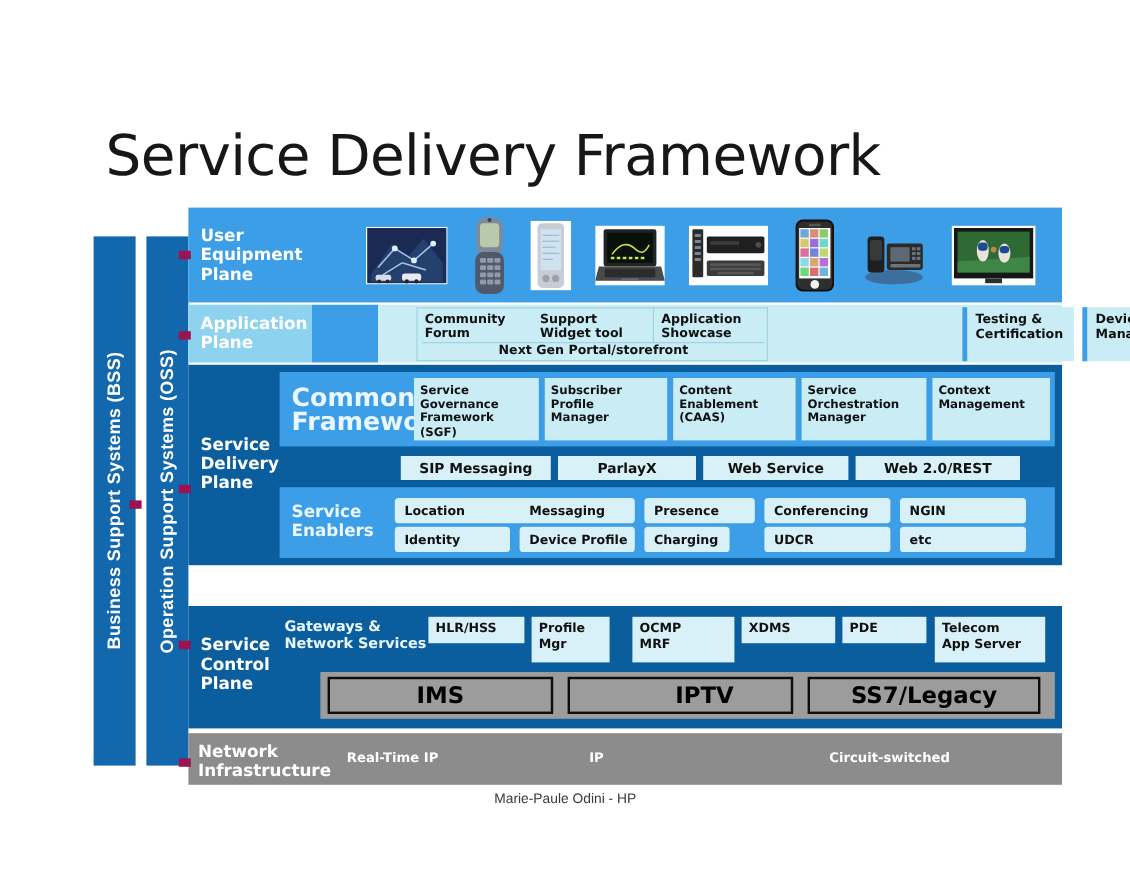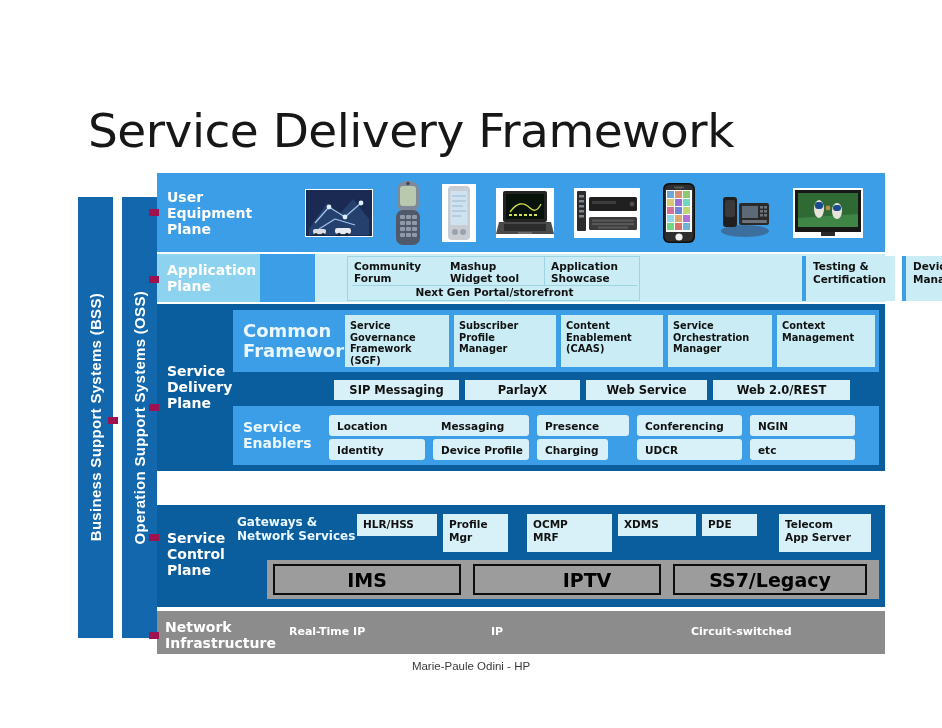--- a/index.html
+++ b/index.html
@@ -159,21 +159,21 @@
     position: absolute; left: 10px; top: 59px;
   }
 
   #cf-band {
     position: absolute; left: 76px; top: 6px;
     width: 646px; height: 62px;
     background: #3d9ee8;
   }
   #cf-title {
     position: absolute; left: 10px; top: 11px;
-    color: #eaf7ff; font-weight: bold; font-size: 18px;
+    color: #eaf7ff; font-weight: bold; font-size: 21px;
     line-height: 20px;
     font-family: "DejaVu Sans", sans-serif;
   }
   .cf-box {
     position: absolute; top: 5px; height: 52px;
     background: #c9ecf5;
     color: #111111; font-weight: bold; font-size: 9.8px;
     line-height: 11.5px;
     padding: 5px 0 0 5px;
     box-sizing: border-box;
@@ -488,21 +488,21 @@
       </div>
     </div>
     <div id="app-blue-block"></div>
 
     <div id="portal-group">
       <div class="portal-cell" style="left:0; width:96px;">
         <div>Community</div>
         <div>Forum</div>
       </div>
       <div class="portal-cell" style="left:96px; width:100px;">
-        <div>Mashup</div>
+        <div>Support</div>
         <div>Widget tool</div>
       </div>
       <div class="portal-cell" style="left:196px; width:97px; border-left:1px solid #9fd4e2;">
         <div>Application</div>
         <div>Showcase</div>
       </div>
       <div id="portal-sep"></div>
       <div id="portal-caption">Next Gen Portal/storefront</div>
     </div>
 
@@ -600,21 +600,21 @@
       <div>Profile</div>
       <div>Mgr</div>
     </div>
     <div class="gw-box" style="left:370px; width:85px; height:38px;">
       <div>OCMP</div>
       <div>MRF</div>
     </div>
     <div class="gw-box" style="left:461px; width:78px; height:22px;">
       <div>XDMS</div>
     </div>
-    <div class="gw-box" style="left:545px; width:55px; height:22px;">
+    <div class="gw-box" style="left:545px; width:70px; height:22px;">
       <div>PDE</div>
     </div>
     <div class="gw-box" style="left:622px; width:92px; height:38px;">
       <div>Telecom</div>
       <div>App Server</div>
     </div>
 
     <div id="net-band">
       <div class="net-box" style="left:6px;   width:188px;">IMS</div>
       <div class="net-box" style="left:206px; width:188px;padding-left:40px;">IPTV</div>

